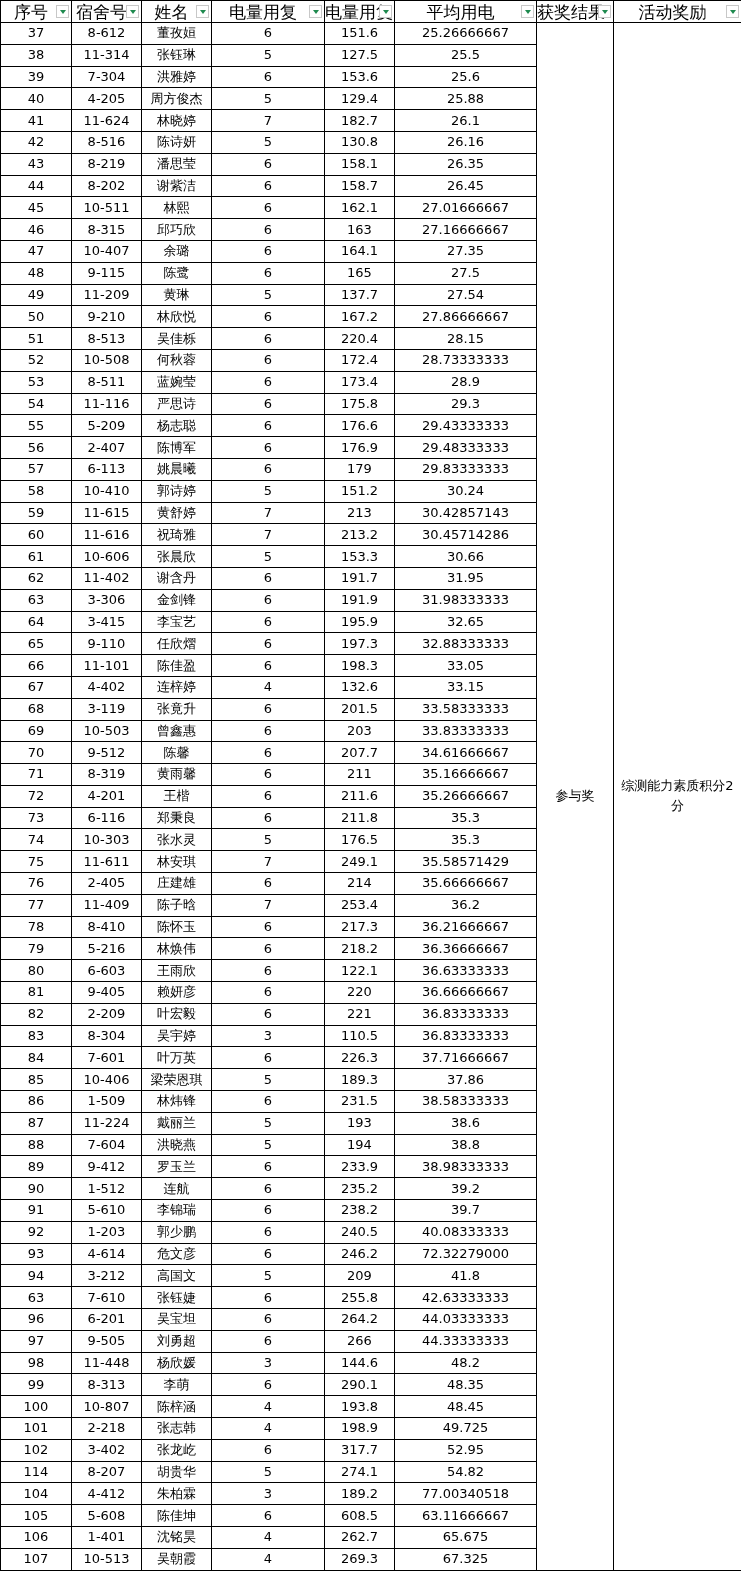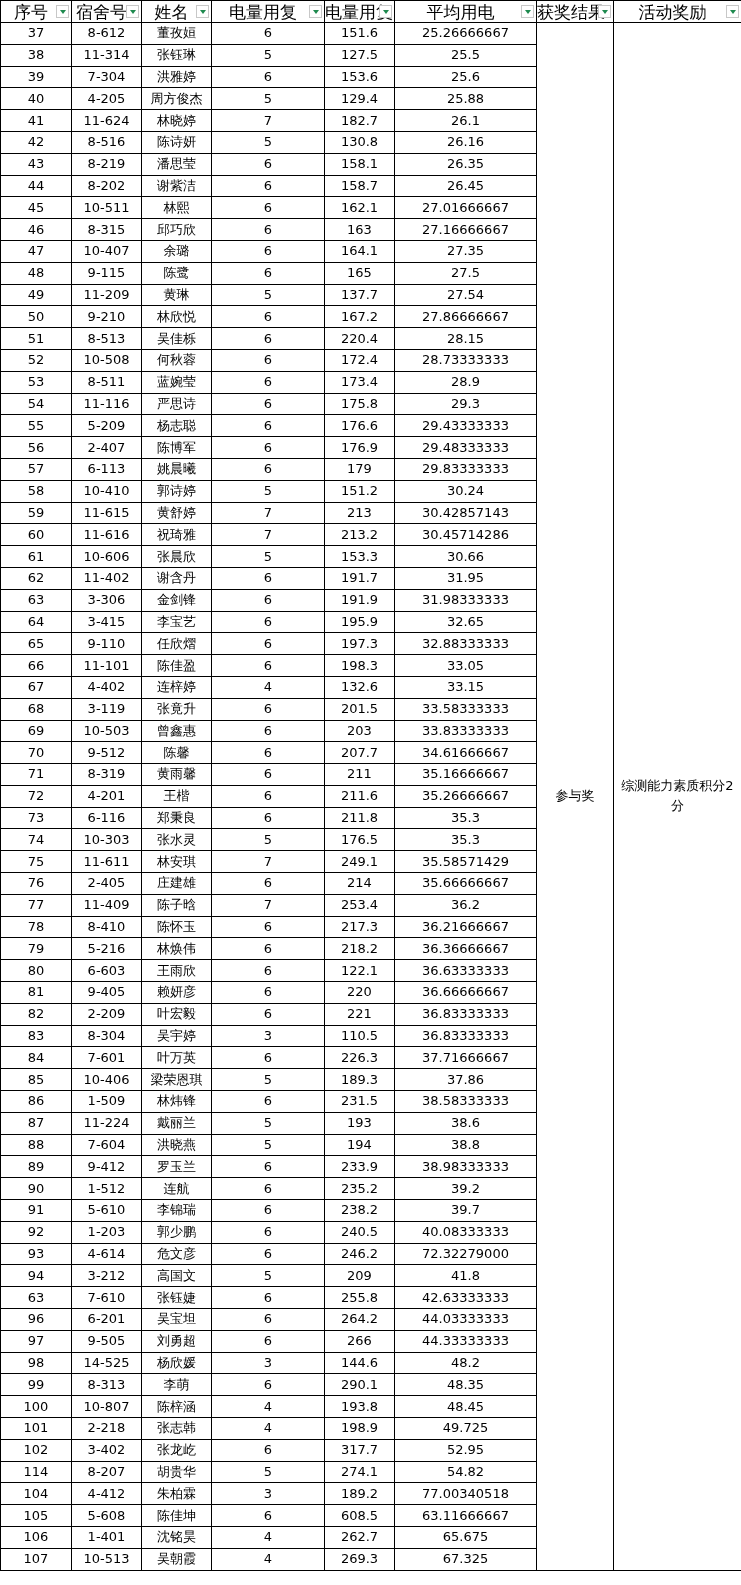--- a/index.html
+++ b/index.html
@@ -548,21 +548,21 @@
         <tr>
           <td>97</td>
           <td>9-505</td>
           <td>刘勇超</td>
           <td>6</td>
           <td>266</td>
           <td>44.33333333</td>
         </tr>
         <tr>
           <td>98</td>
-          <td>14-525</td>
+          <td>11-448</td>
           <td>杨欣媛</td>
           <td>3</td>
           <td>144.6</td>
           <td>48.2</td>
         </tr>
         <tr>
           <td>99</td>
           <td>8-313</td>
           <td>李萌</td>
           <td>6</td>

